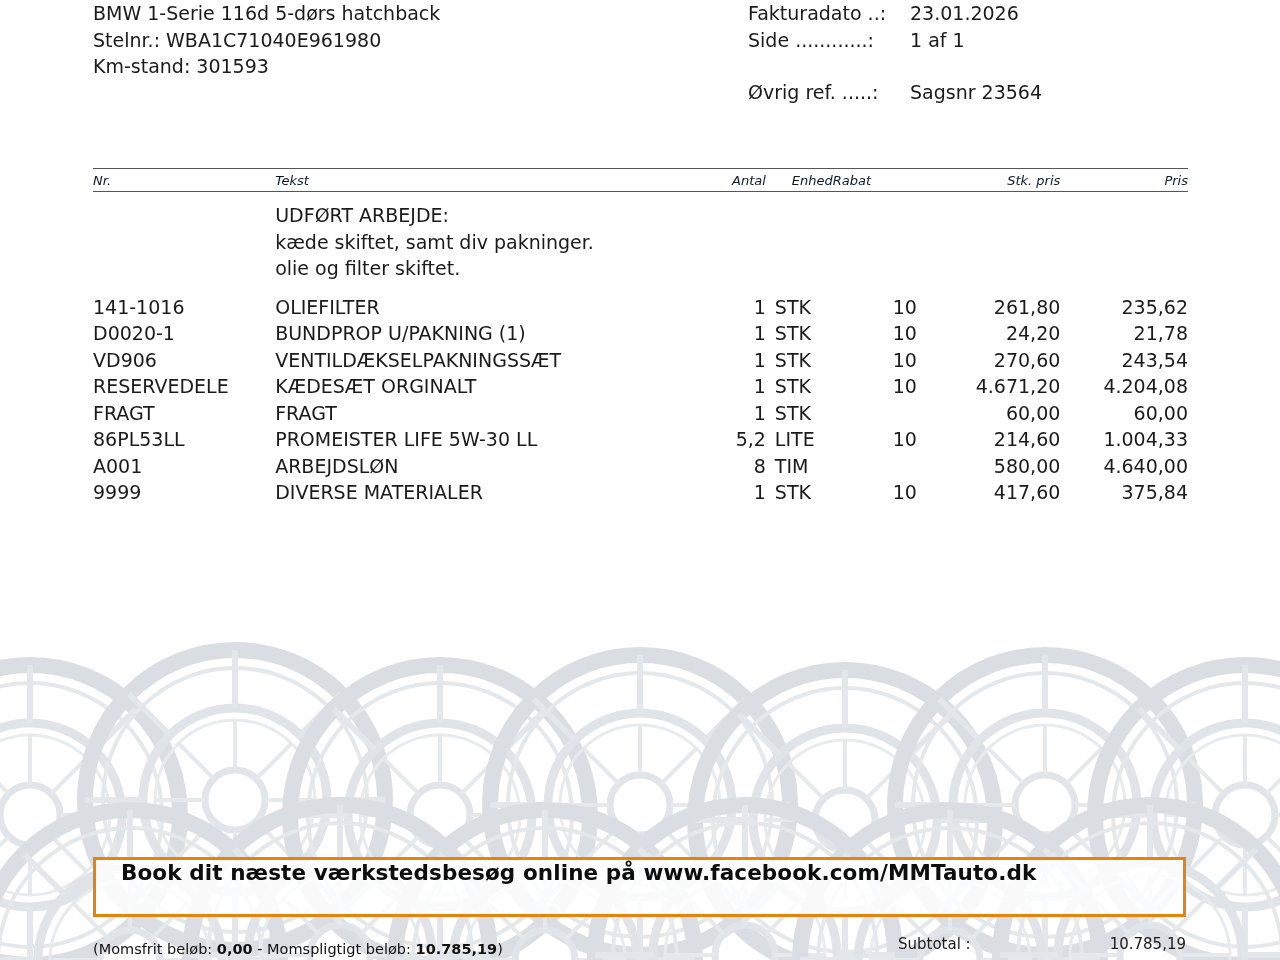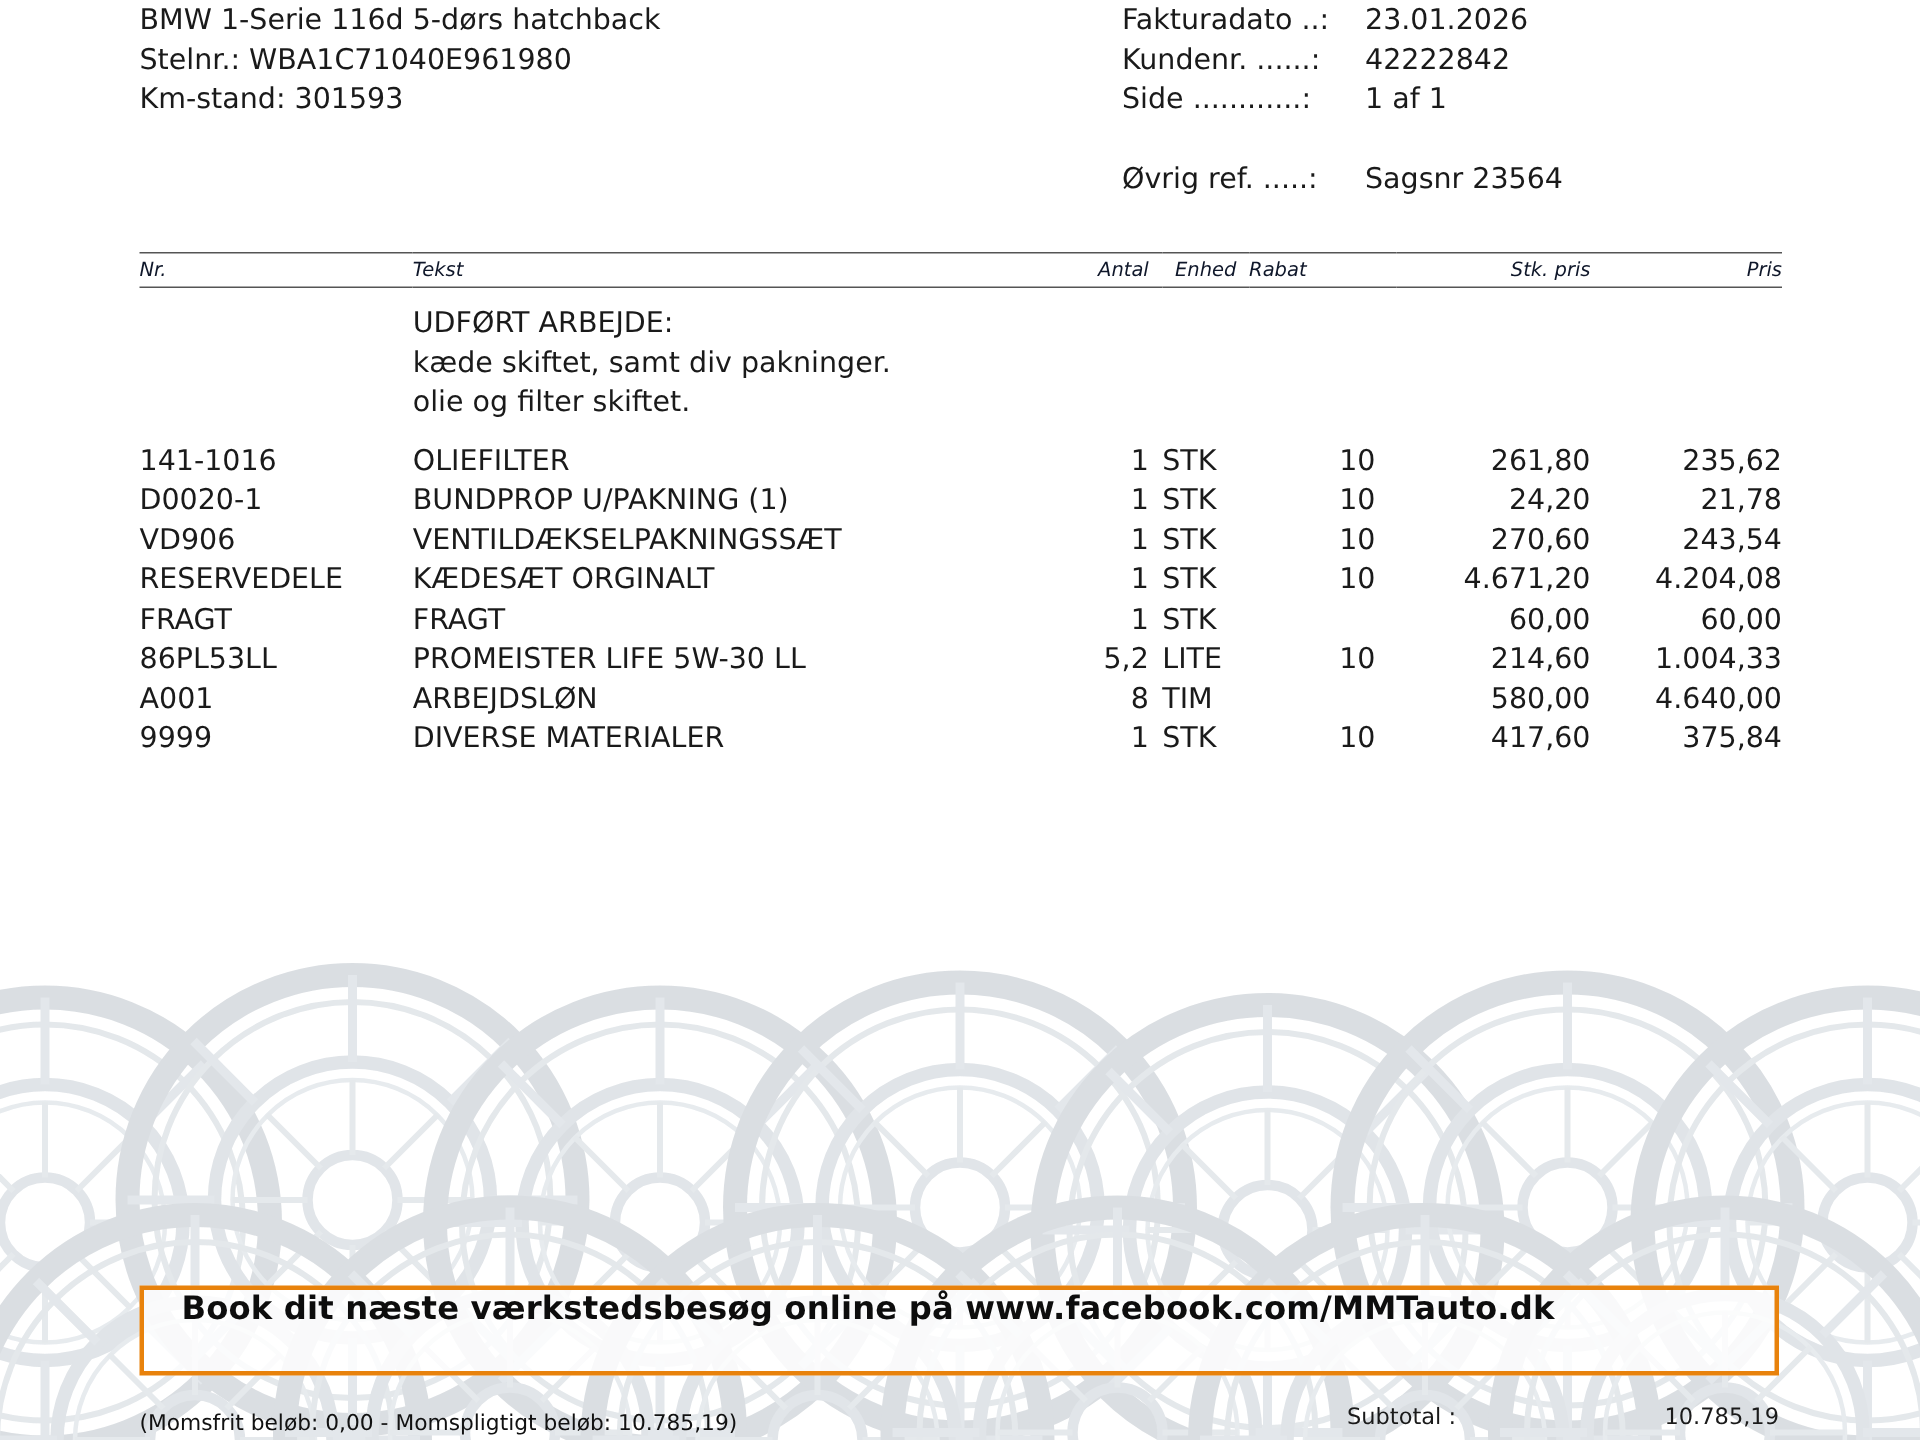--- a/index.html
+++ b/index.html
@@ -96,21 +96,21 @@
   .c-tekst { width: 420px; text-align: left; margin-left: 24px; }
   .c-antal { width: 88px;  text-align: right; padding-right: 9px !important; }
   .c-enhed { width: 60px;  text-align: left; }
   .c-rabat { width: 90px;  text-align: right; padding-right: 14px !important; }
   .c-stk   { width: 135px; text-align: right; padding-right: 8px !important; }
   .c-pris  { width: 124px; text-align: right; }
 
   thead .c-nr    { text-align: left; padding-left: 3px; }
   thead .c-tekst { text-align: left; }
   thead .c-antal { text-align: right; }
-  thead .c-enhed { text-align: center; padding-left: 6px; }
+  thead .c-enhed { text-align: right; padding-left: 6px; }
   thead .c-rabat { text-align: left; padding-left: 14px; }
   thead .c-stk   { text-align: right; }
   thead .c-pris  { text-align: right; }
 
   tr.gap td { height: 12px; }
 
   
   .banner {
     position: absolute;
     left: 93px;
@@ -141,21 +141,21 @@
     z-index: 3;
   }
   .foot-left {
     position: absolute;
     left: 93px;
     top: 6px;
     font-size: 14.5px;
     color: #111;
     white-space: nowrap;
   }
-  .foot-left b { font-weight: normal; }
+  .foot-left b { font-weight: bold; }
   .foot-right {
     position: absolute;
     left: 898px;
     top: 0px;
     font-size: 15px;
     white-space: nowrap;
   }
   .foot-right .sub-label { display: inline-block; width: 178px; }
   .foot-right .sub-value { display: inline-block; width: 110px; text-align: right; }
 </style>
@@ -215,23 +215,20 @@
   <div class="hdr-left">
     <div>BMW 1-Serie 116d 5-dørs hatchback</div>
     <div>Stelnr.: WBA1C71040E961980</div>
     <div>Km-stand: 301593</div>
   </div>
   <div class="hdr-right">
     <div class="row">
       <span class="lbl">Fakturadato ..:</span><span>23.01.2026</span>
     </div>
     <div class="row">
-      <span class="lbl">Kundenr. ......:</span><span>42222842</span>
-    </div>
-    <div class="row">
       <span class="lbl">Side  ............:</span><span>1 af 1</span>
     </div>
     <span class="spacer"></span>
     <div class="row">
       <span class="lbl">Øvrig ref.  .....:</span><span>Sagsnr 23564</span>
     </div>
   </div>
 </div>
 
 <div class="table-wrap">

